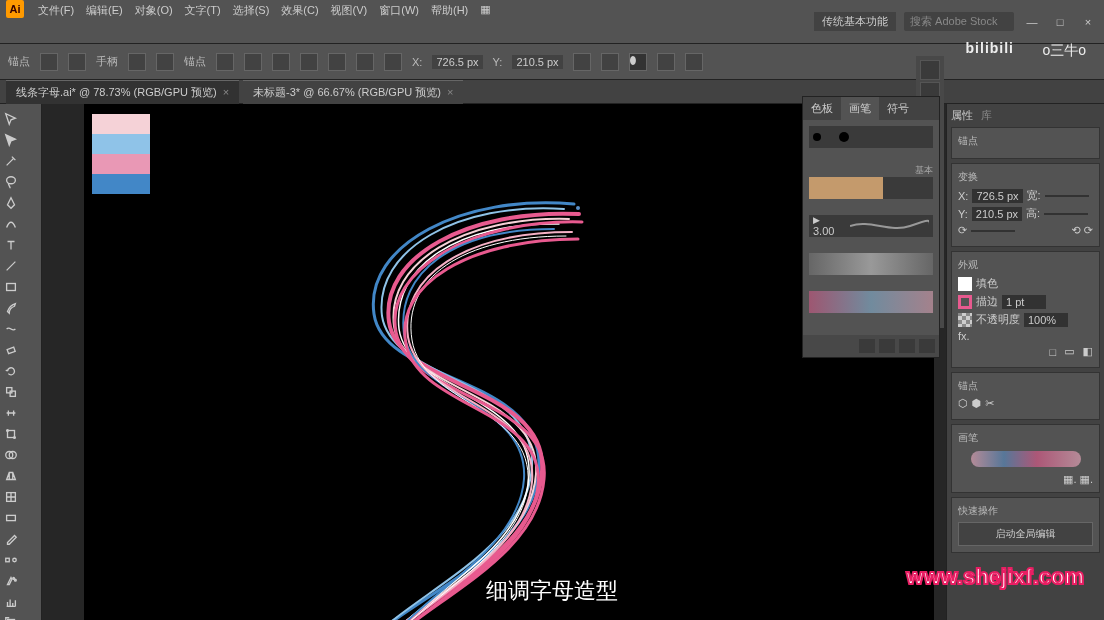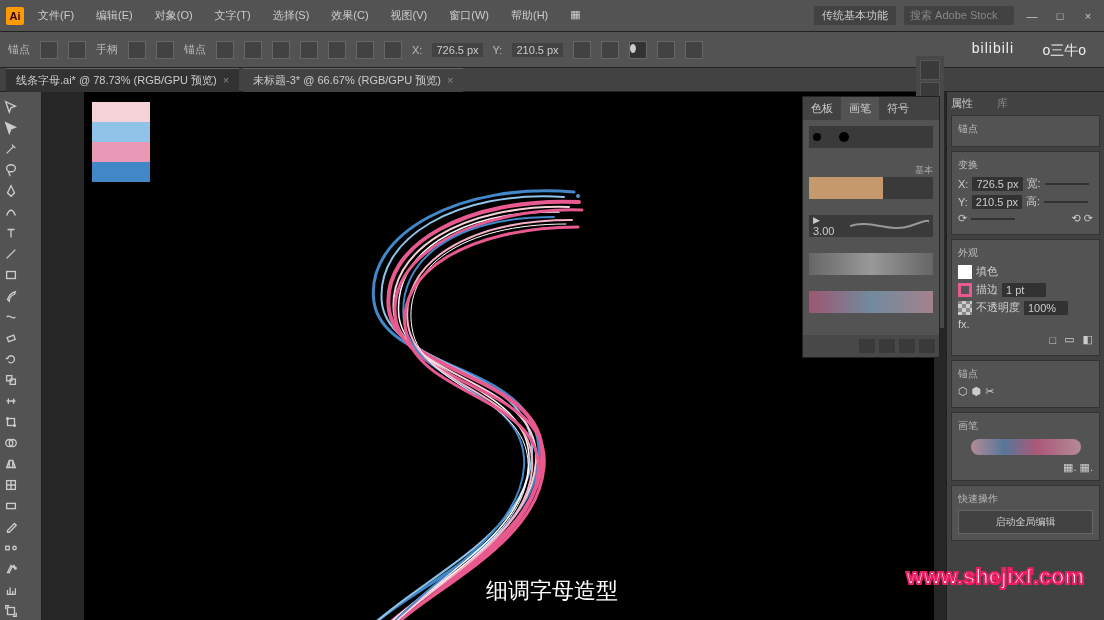--- a/index.html
+++ b/index.html
@@ -1,19 +1,19 @@
 <!DOCTYPE html>
 <html><head>
 <meta charset="utf-8">
 <style>
 *{margin:0;padding:0;box-sizing:border-box;font-family:"Microsoft YaHei",Arial,sans-serif;font-size:11px;color:#ccc}
 body{background:#323232;width:1104px;height:620px;overflow:hidden;position:relative}
-.titlebar{height:32px;background:#535353;display:flex;align-items:center;padding:0 6px;border-bottom:1px solid #222}
+.titlebar{height:44px;background:#535353;display:flex;padding:0 6px;border-bottom:1px solid #222}
 .ai-logo{width:18px;height:18px;background:#ff9a00;color:#330000;font-weight:bold;display:flex;align-items:center;justify-content:center;margin-right:8px;border-radius:2px}
-.menubar{display:flex;gap:10px}
+.menubar{display:flex;gap:0}
 .menubar span{padding:3px 6px;cursor:default}
 .titlebar-right{margin-left:auto;display:flex;align-items:center;gap:8px}
 .workspace-name{background:#424242;padding:2px 8px;border-radius:0}
 .search-box{background:#424242;padding:2px 6px;border-radius:2px;width:110px;color:#888}
 .winbtn{width:20px;text-align:center}
 .control-bar{height:36px;background:#535353;display:flex;align-items:center;padding:0 8px;gap:10px;border-bottom:1px solid #222}
 .cb-label{color:#bbb}
 .cb-val{background:#424242;padding:1px 4px;min-width:50px;display:inline-block}
 .cb-icon{width:18px;height:18px;background:#424242;border:1px solid #666;display:inline-block}
 .tab-strip{height:24px;background:#424242;display:flex;align-items:center;padding:0 6px;gap:4px;border-bottom:1px solid #222}
@@ -324,21 +324,21 @@
     </div>
     <div class="bf-foot">
       <div></div>
       <div></div>
       <div></div>
       <div></div>
     </div>
   </div>
 
   <div class="right-dock">
-    <div style="display:flex;gap:24px;font-size:10px">
+    <div style="display:flex;gap:8px;font-size:10px">
       <span>属性</span>
       <span style="color:#888">库</span>
     </div>
     <div class="panel">
       <div class="panel-h">锚点</div>
     </div>
     <div class="panel">
       <div class="panel-h">变换</div>
       <div class="prop-row">
           <span>X:</span>
@@ -398,14 +398,14 @@
     </div>
     <div class="panel">
       <div class="panel-h">快速操作</div>
       <div class="btn-wide">启动全局编辑</div>
     </div>
   </div>
 </div>
 
 <div class="subtitle">细调字母造型</div>
 <div class="wm-top">o三牛o</div>
-<div class="wm-top" style="right:90px;top:40px;font-family:sans-serif;font-weight:normal;letter-spacing:1px">bilibili</div>
+<div class="wm-top" style="right:90px;top:40px;font-family:sans-serif;font-weight:bold;letter-spacing:1px">bilibili</div>
 <div class="wm-url">www.shejixf.com</div>
 
 </body></html>

